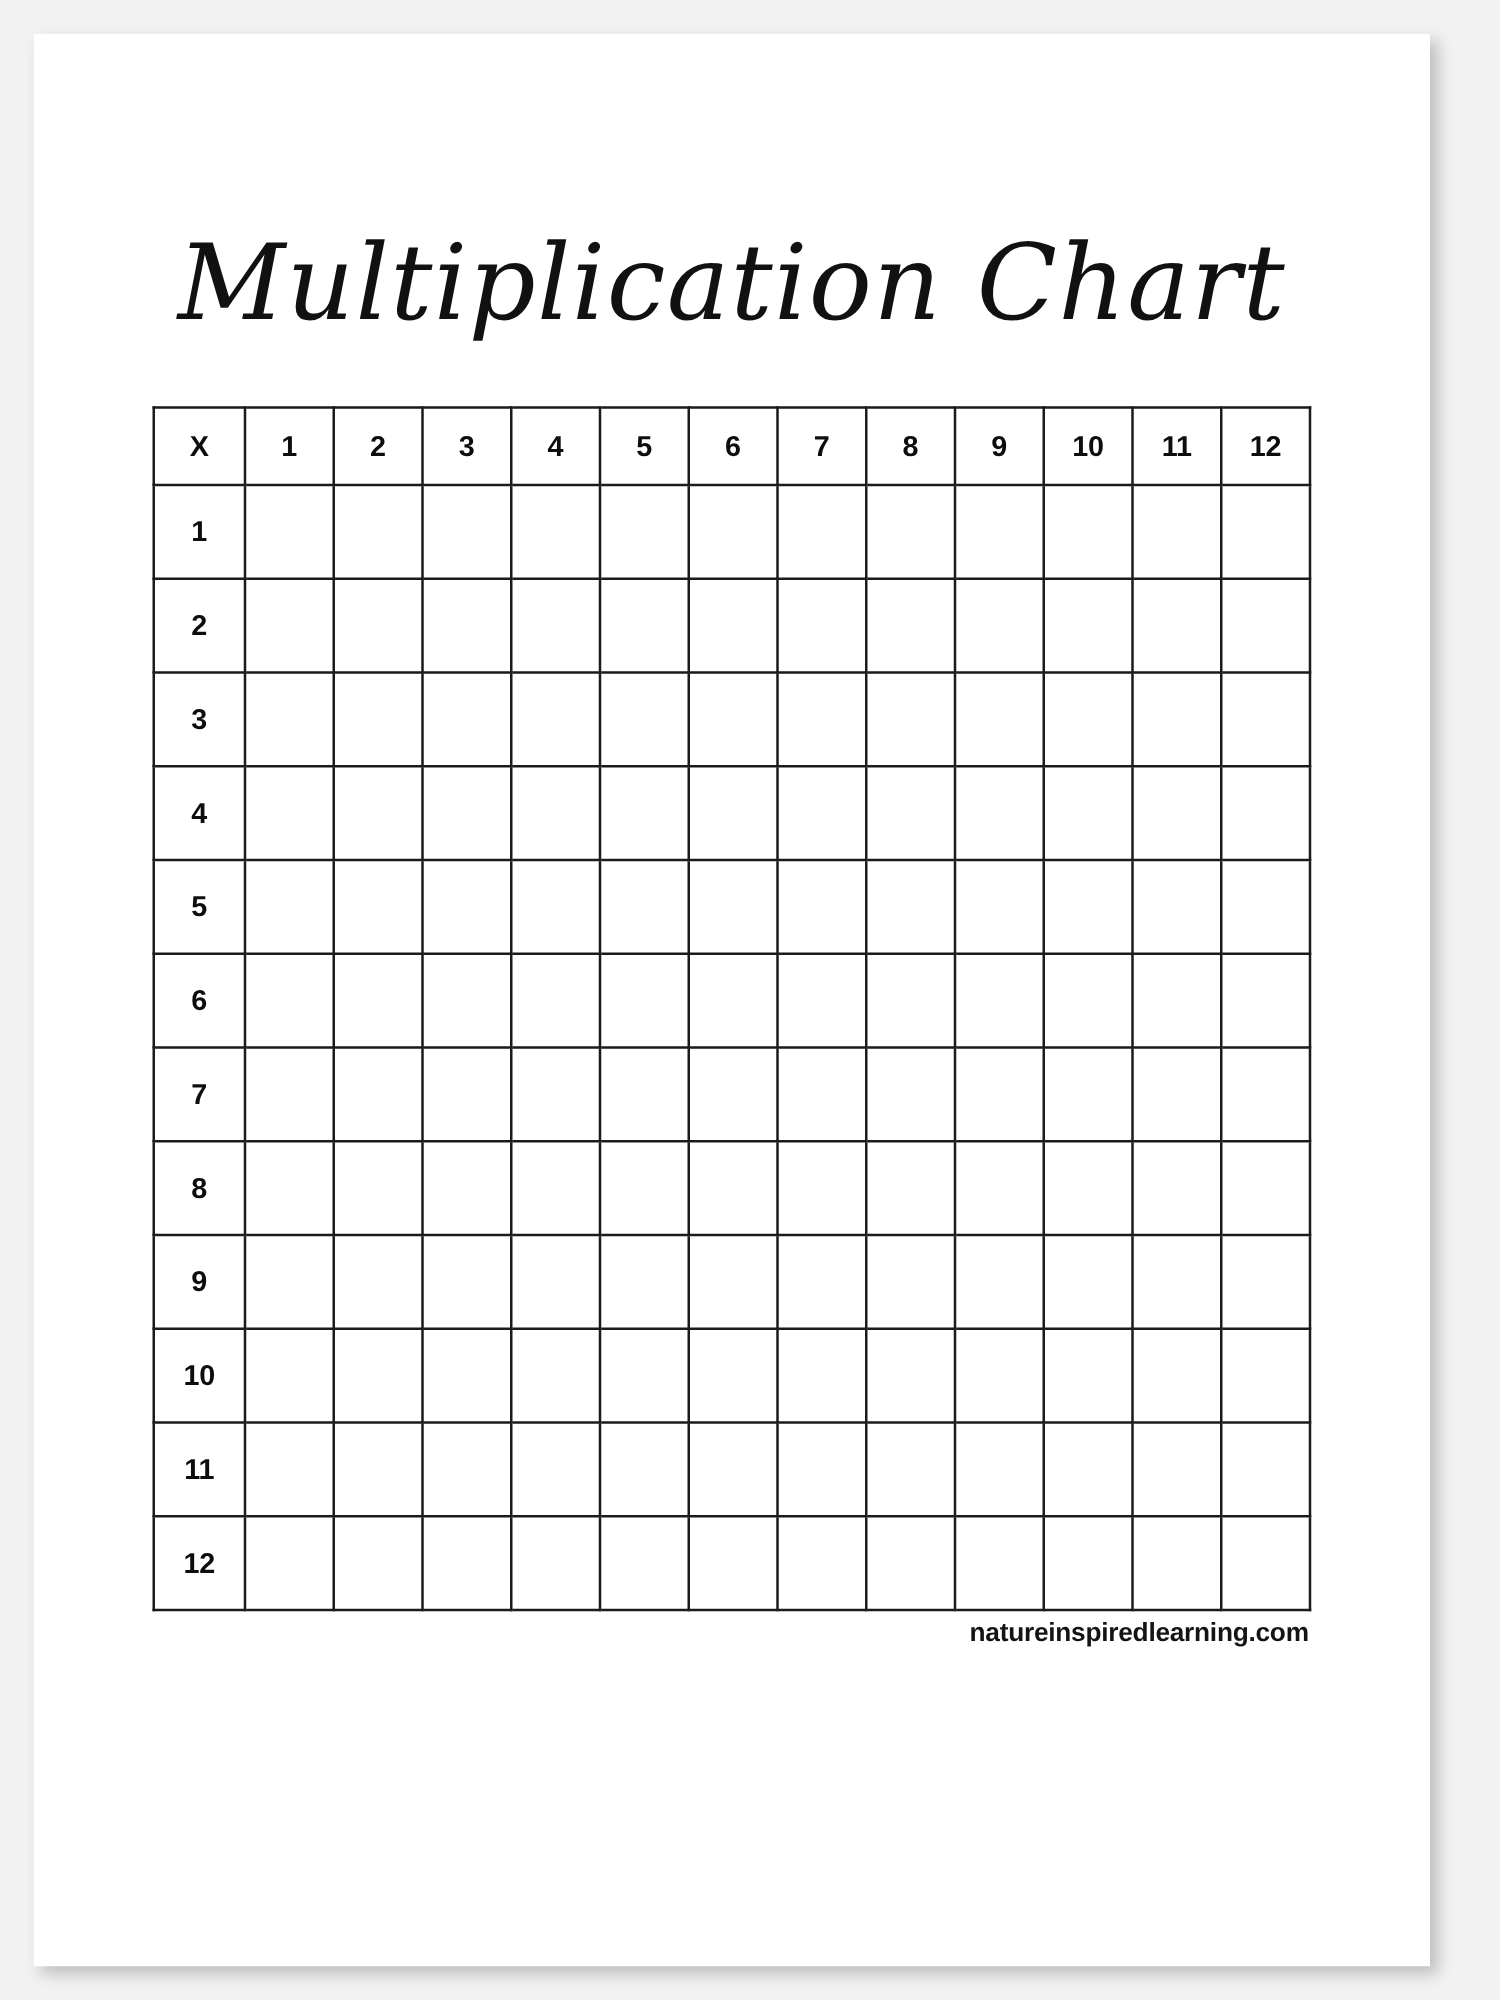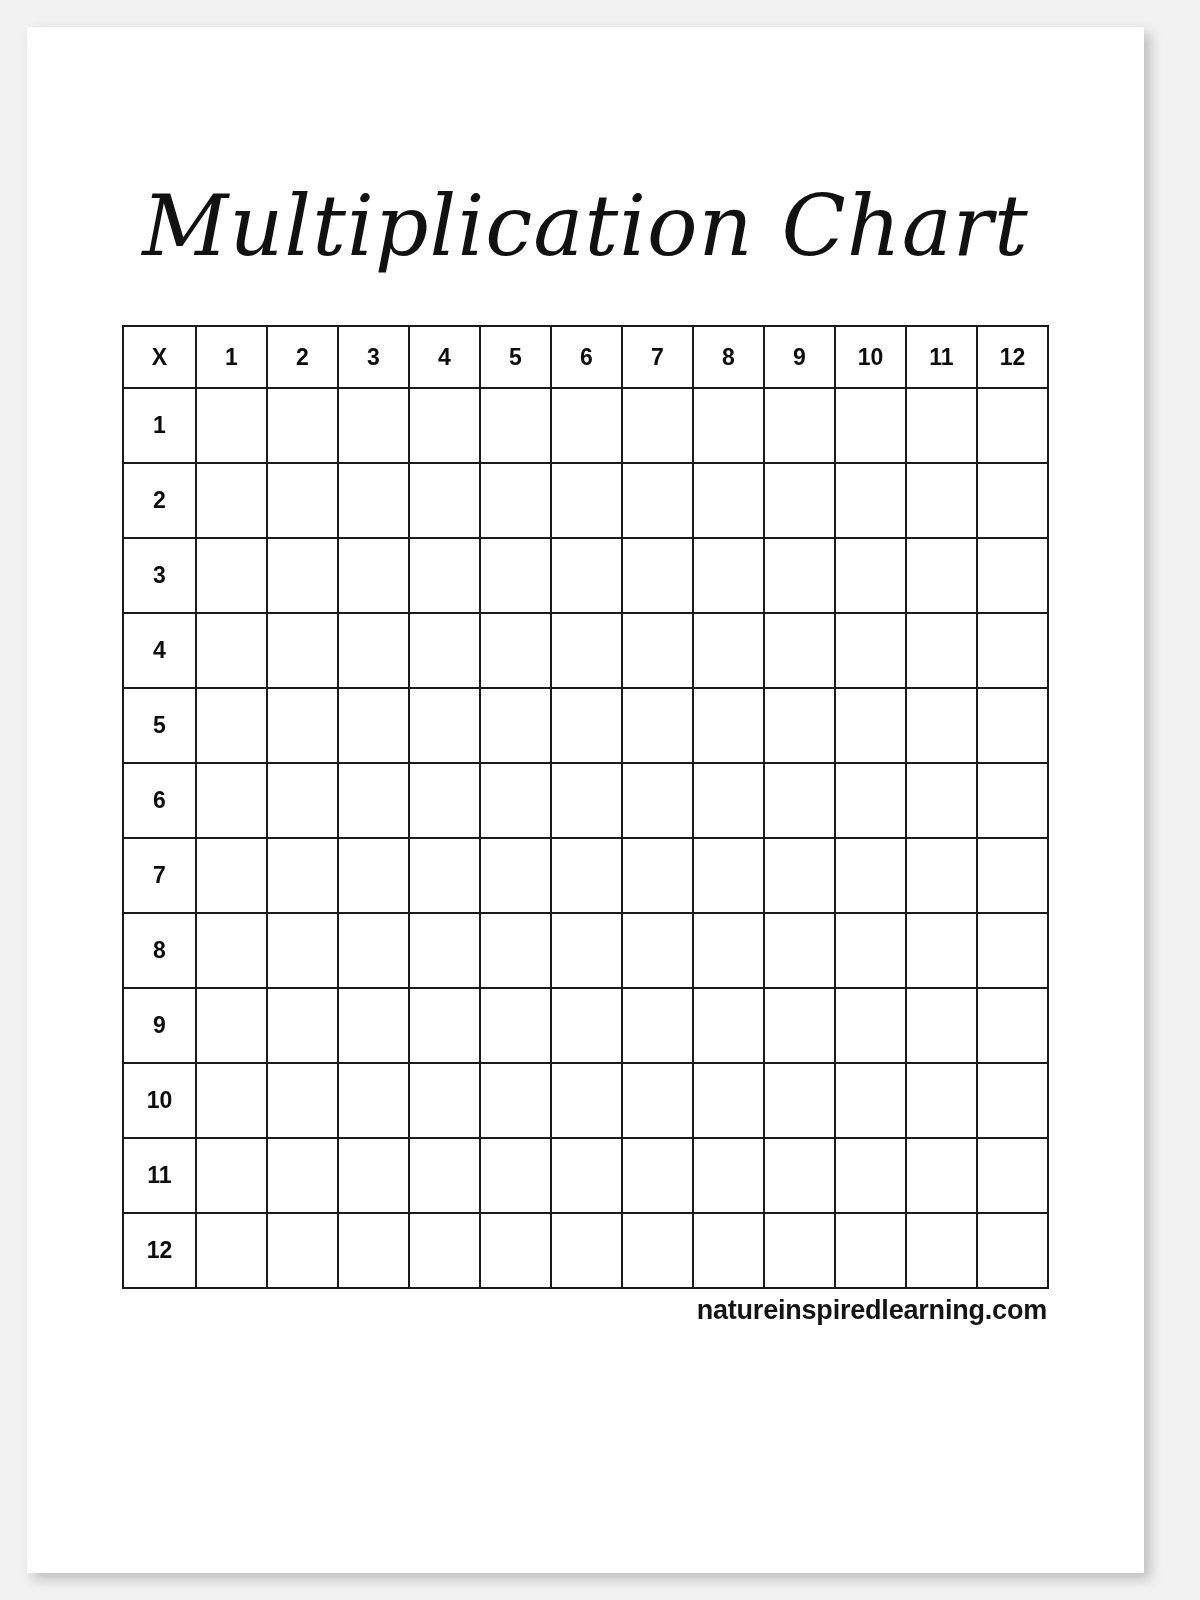--- a/index.html
+++ b/index.html
@@ -78,21 +78,21 @@
   }
   table.mult-grid tbody td {
     height: 73px;
   }
   .footer-credit {
     position: absolute;
     right: 97px;
     top: 1268px;
     font-family: "Liberation Sans", sans-serif;
     font-weight: bold;
-    font-size: 27px;
+    font-size: 21px;
     color: #141414;
     letter-spacing: -0.2px;
   }
 </style>
 </head>
 <body>
 
 <div class="page-wrap">
   <div class="sheet">
 

